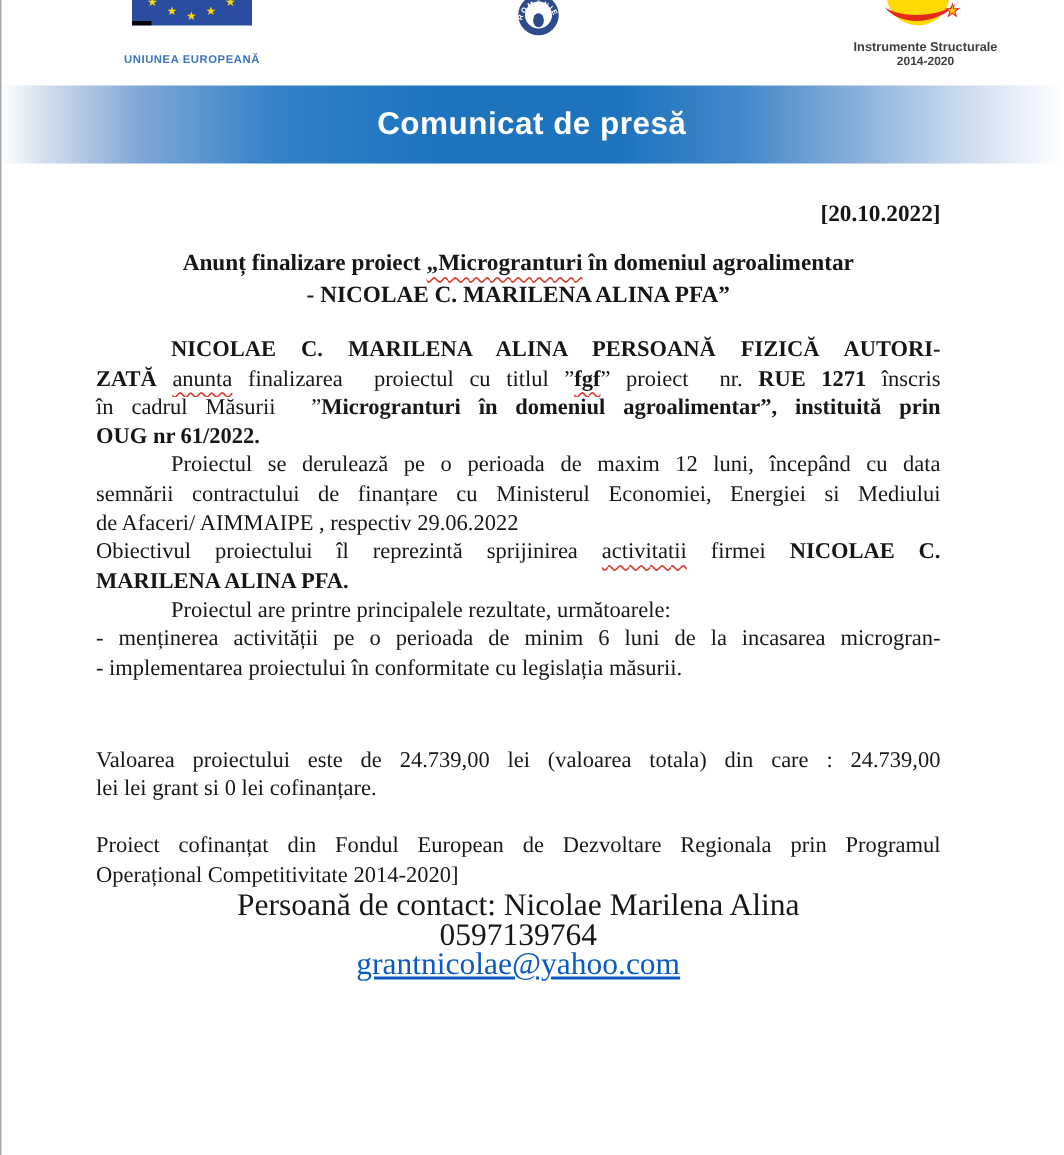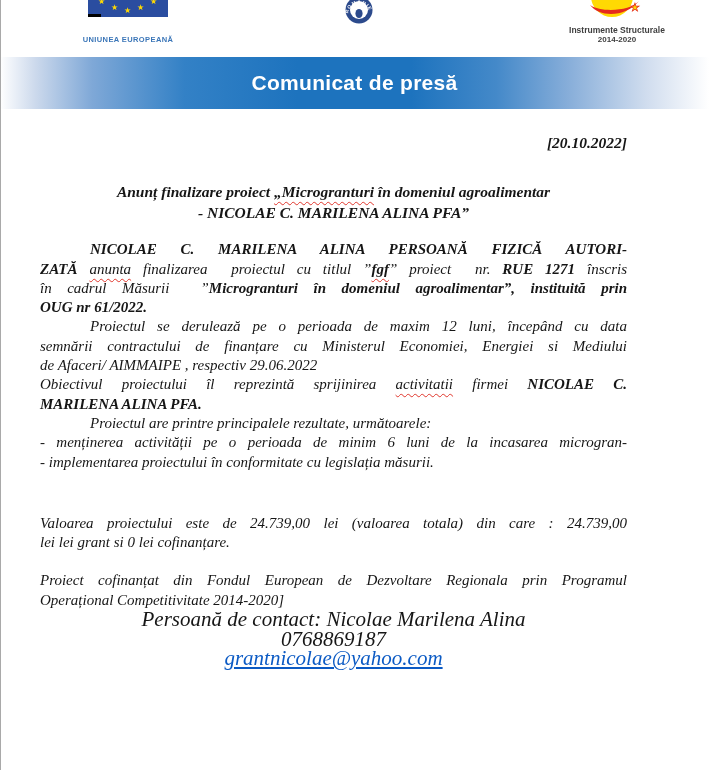--- a/index.html
+++ b/index.html
@@ -17,23 +17,23 @@
   .eu-label{margin-top:18px;font-family:"Liberation Sans",sans-serif;font-size:7.5px;font-weight:bold;color:#3b76b8;letter-spacing:0.4px;white-space:nowrap;}
   .gov-block{position:absolute;left:339px;top:0;width:40px;height:26px;}
   .is-block{position:absolute;left:552px;top:0;width:130px;text-align:center;}
   .is-label1{margin-top:2px;font-family:"Liberation Sans",sans-serif;font-size:8.5px;font-weight:bold;color:#3f3f3f;white-space:nowrap;}
   .is-label2{font-family:"Liberation Sans",sans-serif;font-size:8px;font-weight:bold;color:#3f3f3f;}
   
   .banner{height:52px;display:flex;align-items:center;justify-content:center;
     background:linear-gradient(90deg,#ffffff 0%,#ccd9ec 5%,#7fa8d7 13%,#3381c6 26%,#1d73be 42%,#1d73be 58%,#4489c9 70%,#86add9 80%,#cfdcee 91%,#ffffff 100%);}
   .banner-title{font-family:"Liberation Sans",sans-serif;font-weight:bold;font-size:21px;color:#ffffff;letter-spacing:0.3px;}
   
-  .content{padding:0 82px 0 40px;font-size:15px;line-height:19.3px;font-style:italic;}
+  .content{padding:0 82px 0 64px;font-size:15px;line-height:19.3px;}
   .date{margin-top:24px;text-align:right;font-weight:bold;font-size:15.5px;}
-  .title{margin-top:30px;text-align:center;font-size:15.5px;font-weight:bold;line-height:20.5px;}
+  .title{margin-top:14px;text-align:center;font-size:15.5px;font-weight:bold;line-height:20.5px;}
   .body-block{margin-top:17px;}
   .value-block{margin-top:42px;}
   .funding-block{margin-top:19px;}
   .line{min-height:19.3px;}
   .jline{text-align:justify;text-align-last:justify;}
   .indent{text-indent:50px;}
   .b{font-weight:bold;}
   .sq{text-decoration-line:underline;text-decoration-style:wavy;text-decoration-color:#e0362c;
       text-decoration-thickness:1px;text-underline-offset:3.5px;text-decoration-skip-ink:none;}
   .contact{text-align:center;font-size:21px;line-height:19.5px;}
@@ -115,19 +115,19 @@
     <div class="line"><span>lei lei grant si 0 lei cofinanțare.</span></div>
   </div>
 
   <div class="funding-block">
     <div class="line jline"><span>Proiect cofinanțat din Fondul European de Dezvoltare Regionala prin Programul</span></div>
     <div class="line"><span>Operațional Competitivitate 2014-2020]</span></div>
   </div>
 
   <div class="contact">
     <div class="line">Persoană de contact: Nicolae Marilena Alina</div>
-    <div class="line">0768869187</div>
+    <div class="line">0597139764</div>
     <div class="line">
       <span class="lnk">grantnicolae@yahoo.com</span>
     </div>
   </div>
 
 </div>
 
 </body></html>

